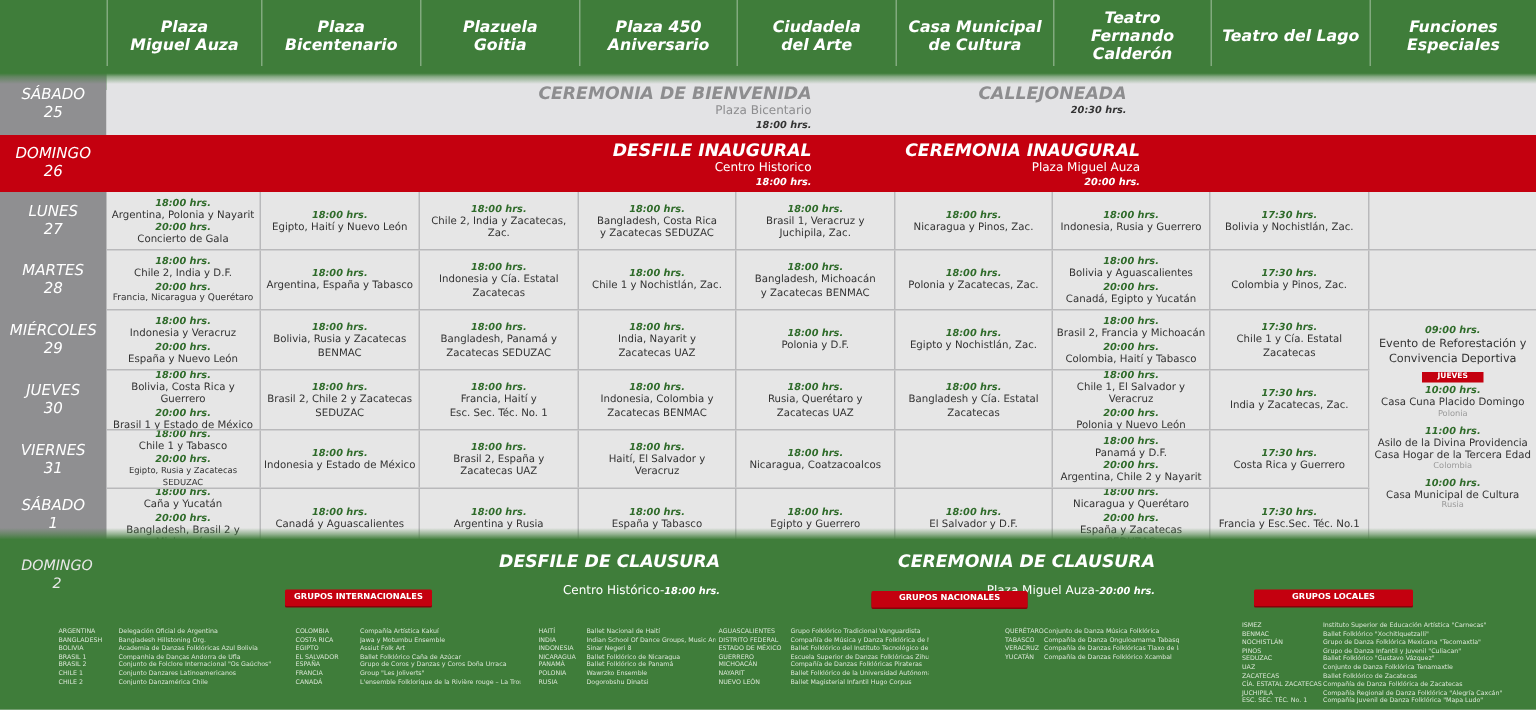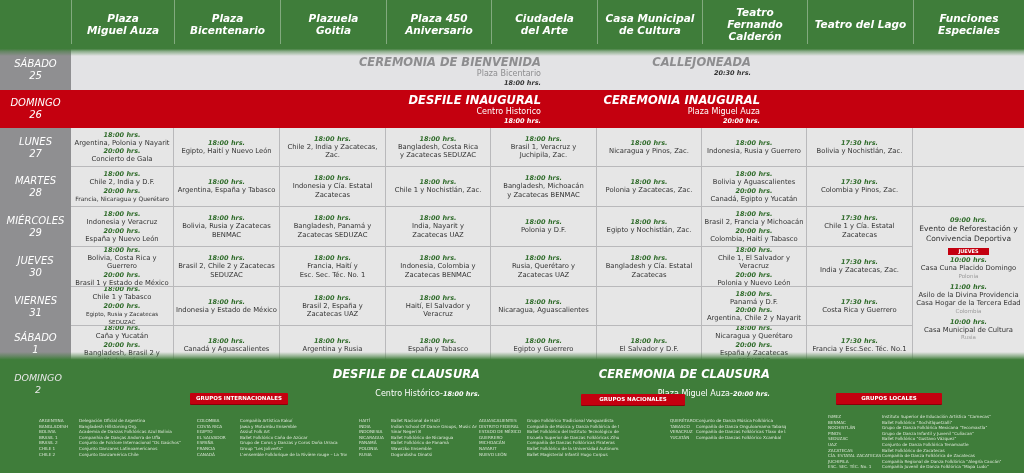--- a/index.html
+++ b/index.html
@@ -318,21 +318,21 @@
           <span class="d">Brasil 2, España y
 Zacatecas UAZ</span>
         </div>
       <div class="cell" style="width:105px;">
           <span class="t">18:00 hrs.</span>
           <span class="d">Haití, El Salvador y
 Veracruz</span>
         </div>
       <div class="cell" style="width:106px;">
           <span class="t">18:00 hrs.</span>
-          <span class="d">Nicaragua, Aguascalientes</span>
+          <span class="d">Nicaragua, Coatzacoalcos</span>
         </div>
       <div class="cell" style="width:105px;"></div>
       <div class="cell" style="width:105px;">
           <span class="t">18:00 hrs.</span>
           <span class="d">Panamá y D.F.</span>
           <span class="t">20:00 hrs.</span>
           <span class="d">Argentina, Chile 2 y Nayarit</span>
         </div>
       <div class="cell" style="width:106px;">
           <span class="t">17:30 hrs.</span>

